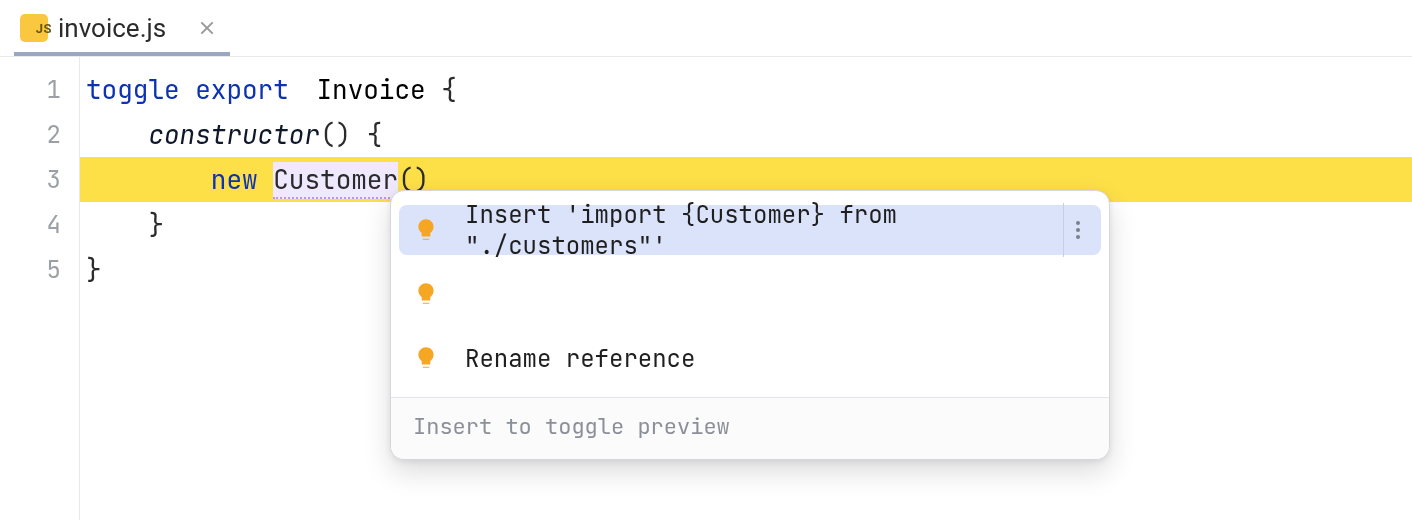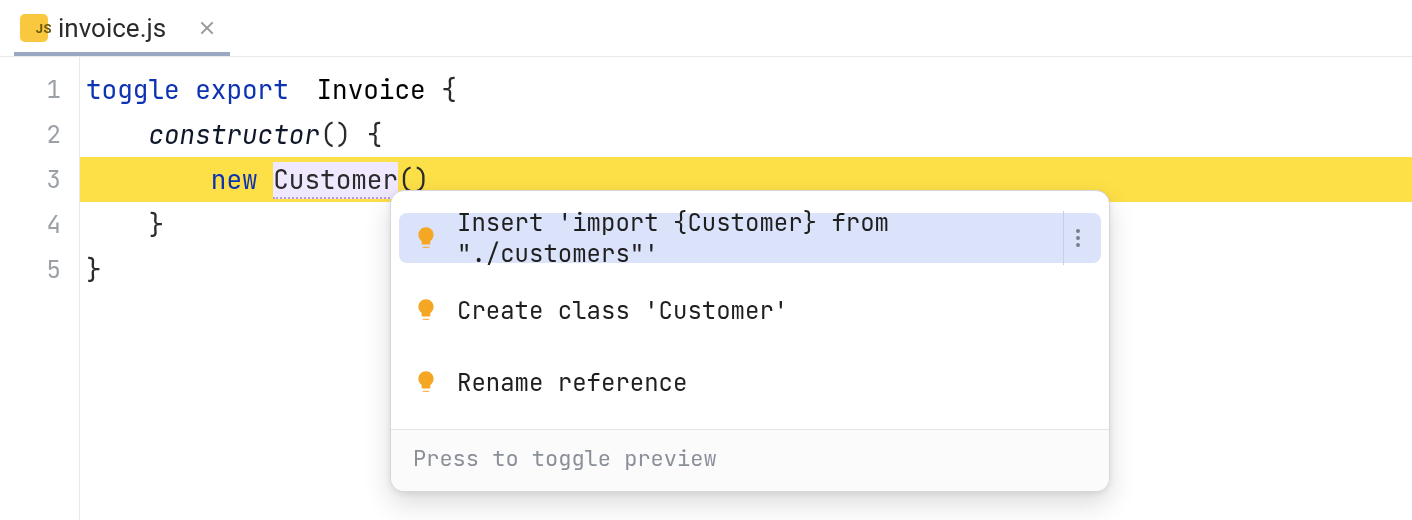--- a/index.html
+++ b/index.html
@@ -122,27 +122,27 @@
     width: 720px;
     background: #ffffff;
     border: 1px solid #d5d7dd;
     border-radius: 14px;
     box-shadow: 0 12px 28px rgba(0,0,0,0.14), 0 2px 6px rgba(0,0,0,0.08);
     overflow: hidden;
   }
   .popup-item {
     display: flex;
     align-items: center;
-    gap: 18px;
+    gap: 26px;
     height: 50px;
     padding: 0 14px;
     font-size: 24px;
     color: #1f1f1f;
     border-radius: 8px;
-    margin: 22px 8px;
+    margin: 14px 8px;
   }
   .popup-item.selected {
     background: #dbe3fb;
   }
   .bulb-icon {
     width: 26px; height: 26px;
     flex: none;
   }
   .bulb-icon svg { width: 100%; height: 100%; display: block; }
   .popup-item .label { flex: 1; }
@@ -216,27 +216,26 @@
               <span></span>
             </span>
         </span>
       </div>
       <div class="popup-item">
         <span class="bulb-icon">
           <svg viewBox="0 0 24 24">
               <path fill="#f5a623" d="M9 21h6v-1H9v1zm3-19C8.1 2 5 5.1 5 9c0 2.4 1.2 4.5 3 5.7V17c0 .6.4 1 1 1h6c.6 0 1-.4 1-1v-2.3c1.8-1.2 3-3.3 3-5.7 0-3.9-3.1-7-7-7z"></path>
             </svg>
         </span>
-        <span class="label">Create class 'Customer'</span>
       </div>
       <div class="popup-item">
         <span class="bulb-icon">
           <svg viewBox="0 0 24 24">
               <path fill="#f5a623" d="M9 21h6v-1H9v1zm3-19C8.1 2 5 5.1 5 9c0 2.4 1.2 4.5 3 5.7V17c0 .6.4 1 1 1h6c.6 0 1-.4 1-1v-2.3c1.8-1.2 3-3.3 3-5.7 0-3.9-3.1-7-7-7z"></path>
             </svg>
         </span>
         <span class="label">Rename reference</span>
       </div>
-      <div class="popup-footer">Press to toggle preview</div>
+      <div class="popup-footer">Insert to toggle preview</div>
     </div>
 
   </div>
 </div>
 
 </body></html>

